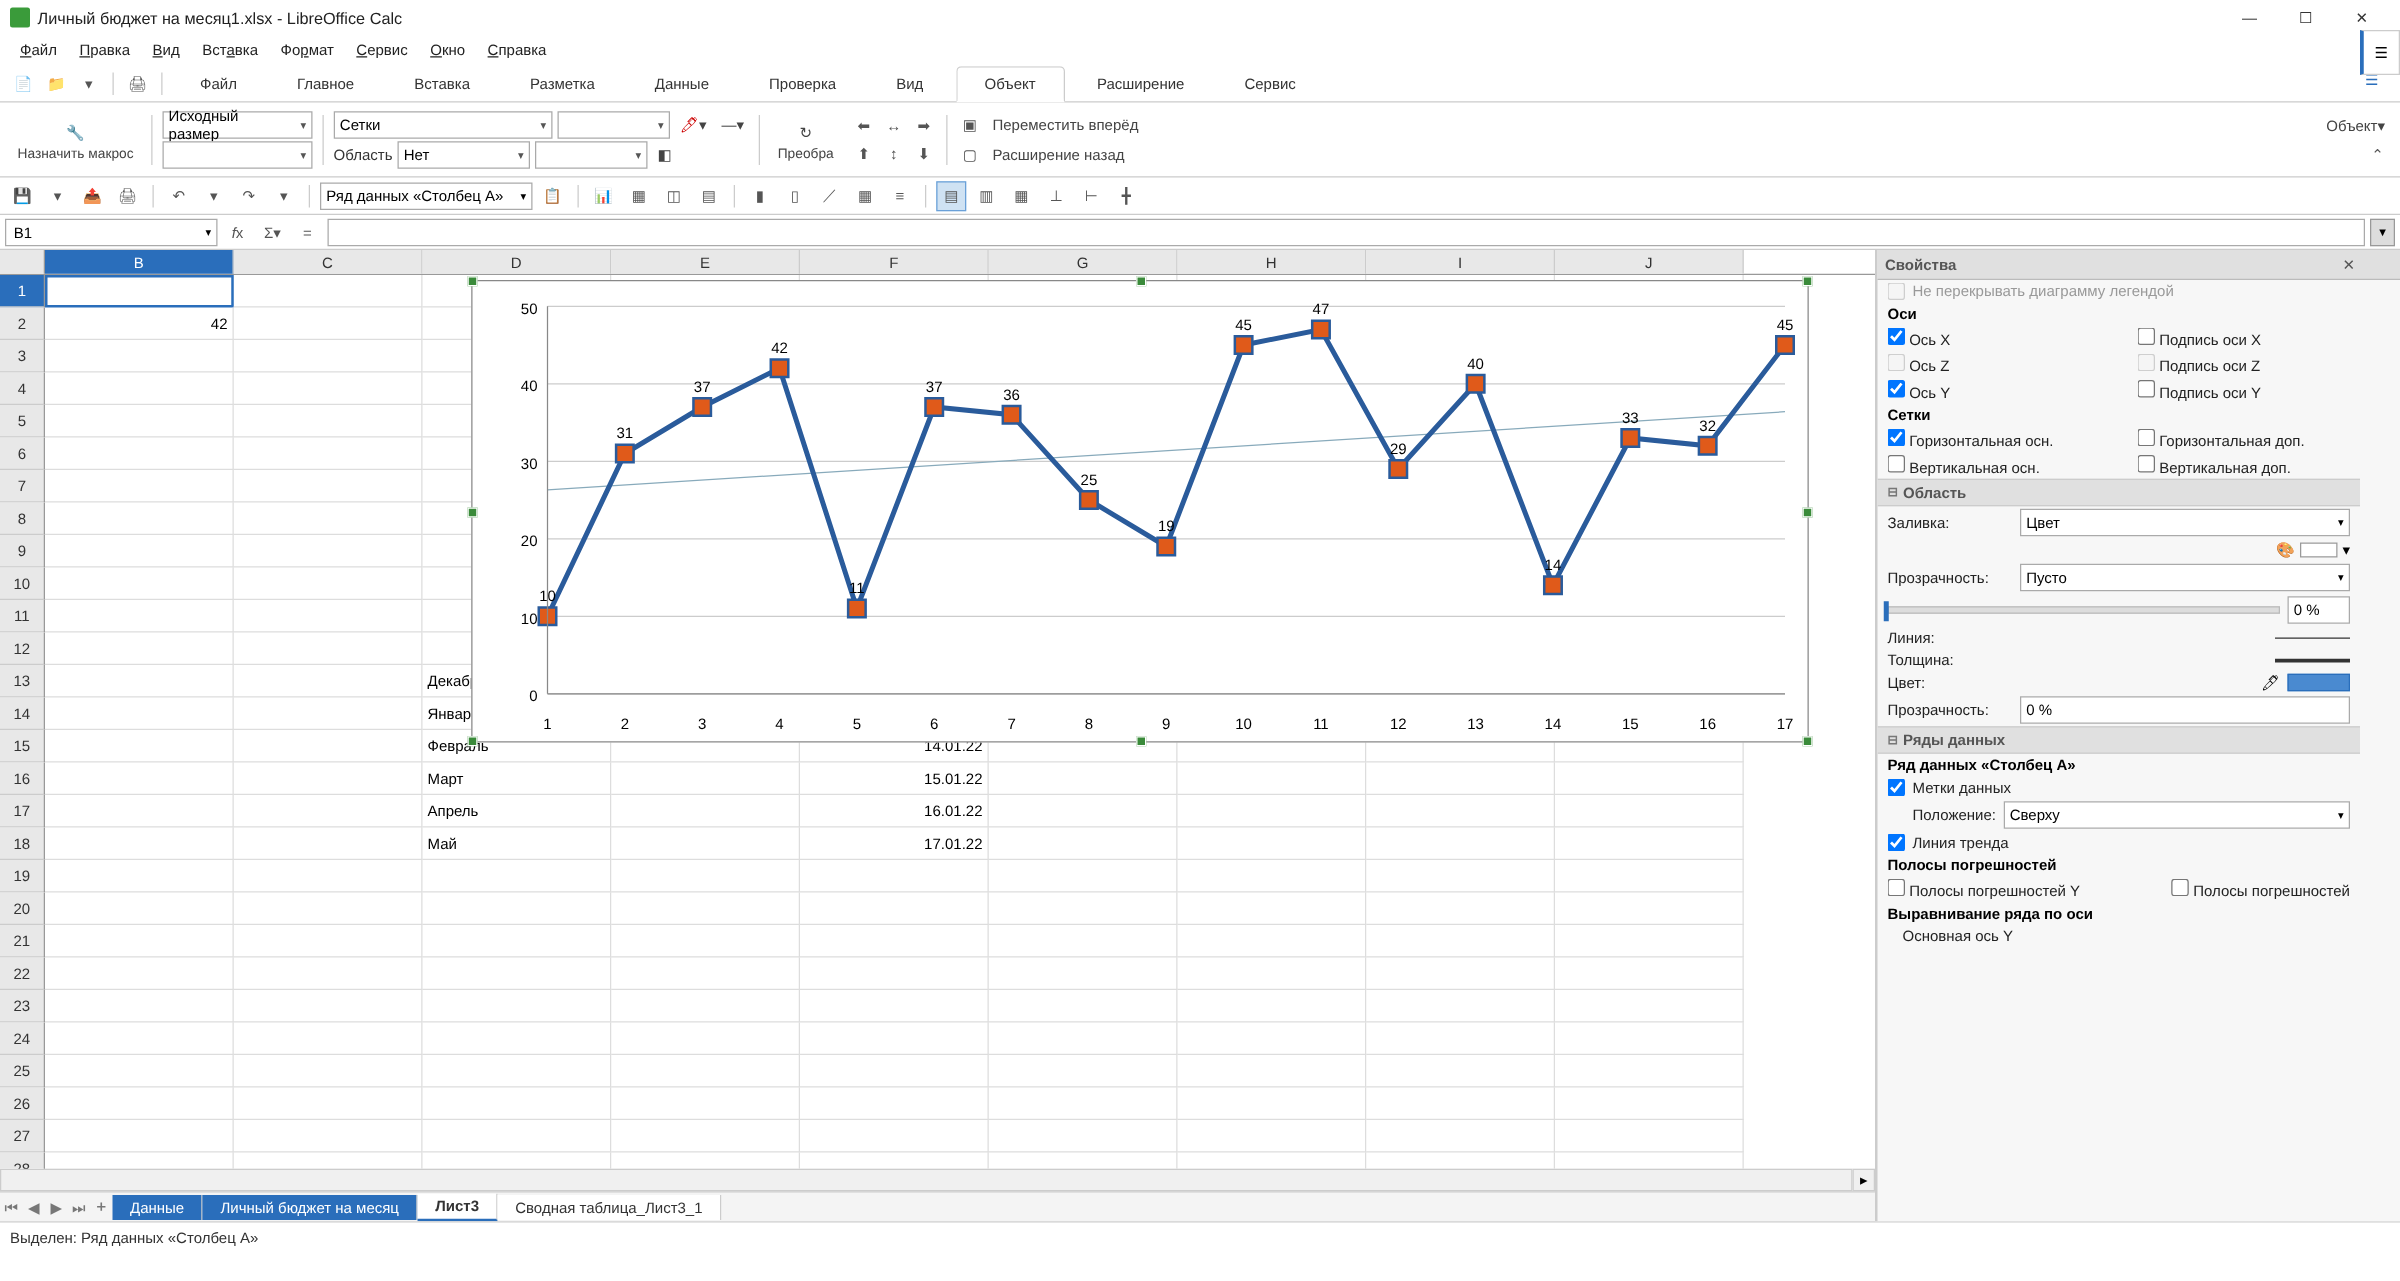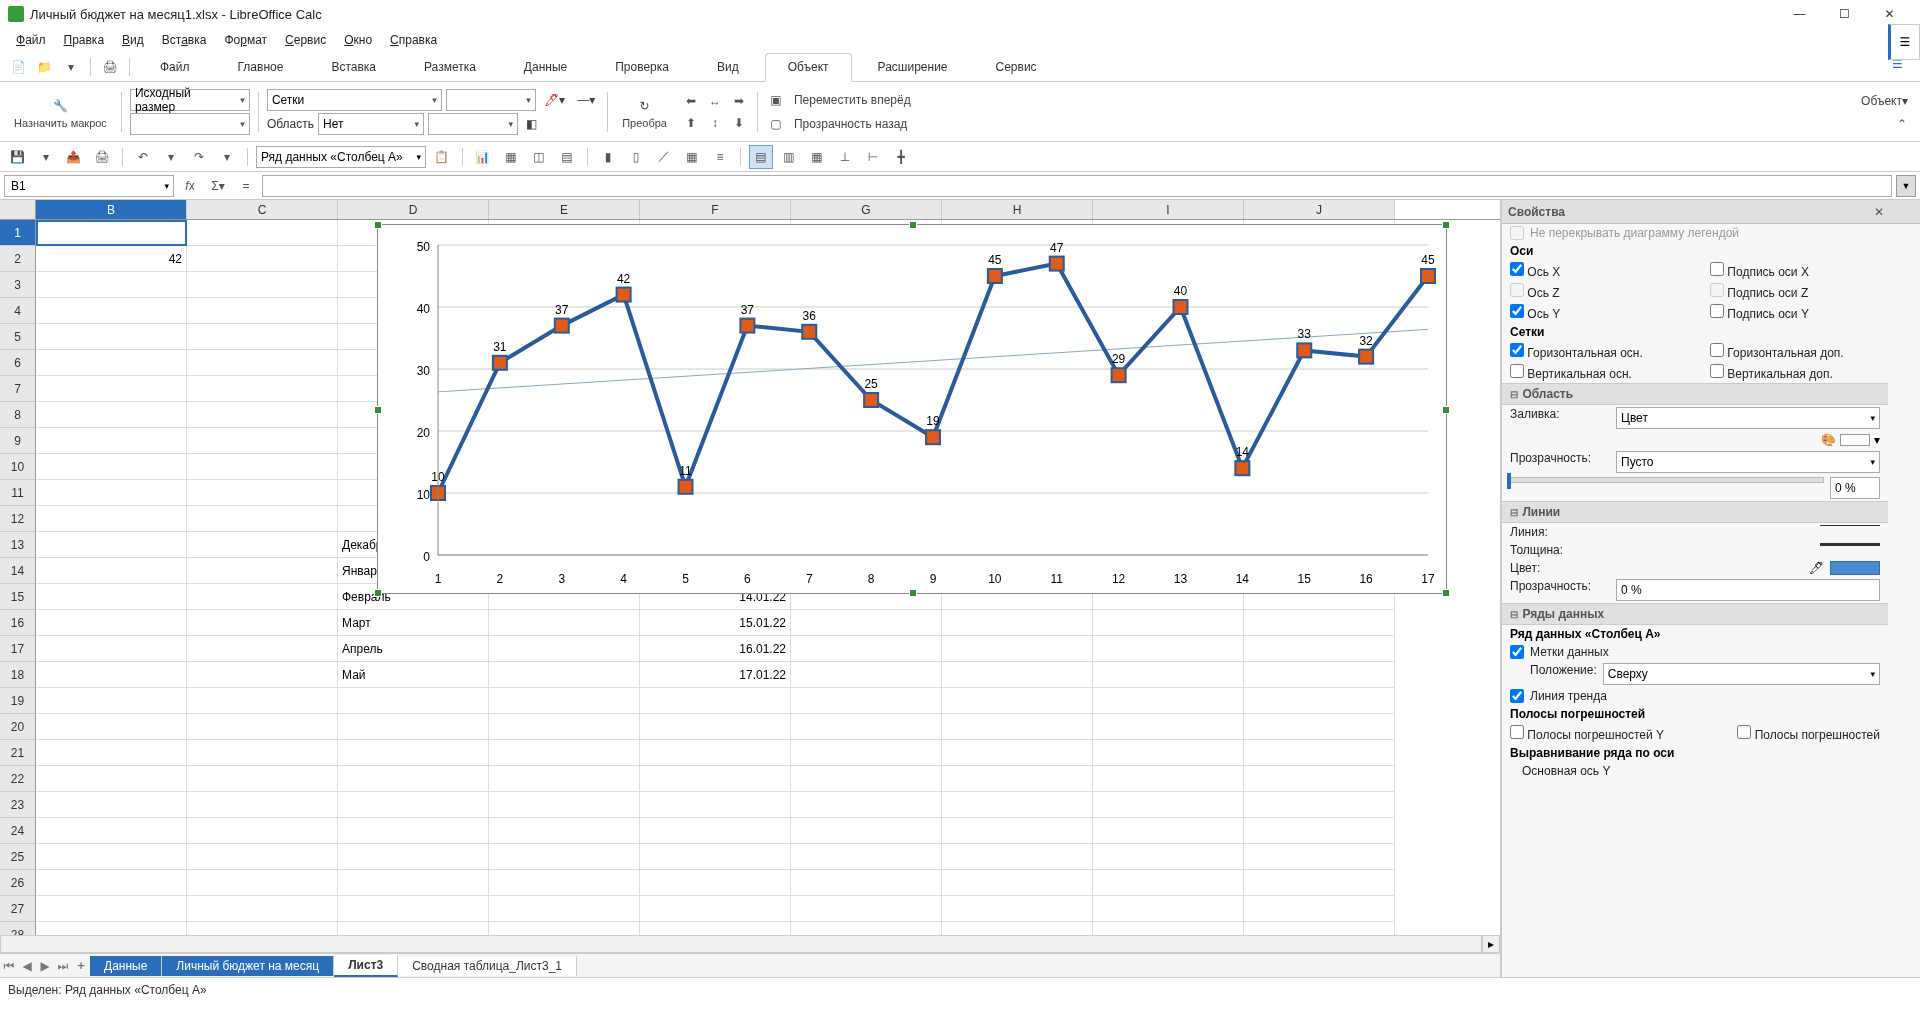--- a/index.html
+++ b/index.html
@@ -59,21 +59,21 @@
 .chart-obj { position: absolute; top: 4px; left: 377px; width: 1070px; height: 370px; background: #fff; border: 1px solid #888; }
 .chart-handle { position: absolute; width: 8px; height: 8px; background: #3a8b3a; border: 1px solid #fff; }
 .sidebar { width: 420px; border-left: 2px solid #ccc; display: flex; flex-direction: column; background: #f7f7f7; }
 .side-hdr { height: 24px; background: #e0e0e0; display: flex; align-items: center; padding: 0 6px; border-bottom: 1px solid #bbb; }
 .side-hdr .sh-title { flex: 1; font-weight: bold; color: #555; }
 .side-hdr .sh-close { width: 16px; color: #555; }
 .side-body { flex: 1; overflow-y: auto; position: relative; }
 .side-tabs { position: absolute; right: 0; top: 24px; width: 32px; }
 .side-tab { width: 32px; height: 36px; background: #e8e8e8; border: 1px solid #ccc; display: flex; align-items: center; justify-content: center; }
 .side-tab.active { background: #fff; border-left: 3px solid #2a6ebb; }
-.srow { display: flex; padding: 2px 8px; gap: 6px; }
+.srow { display: flex; align-items: center; padding: 2px 8px; gap: 6px; }
 .srow label { color: #222; }
 .schk { width: 14px; height: 14px; }
 .ssel { flex: 1; height: 22px; border: 1px solid #aaa; background: #fff; padding: 0 4px; display: flex; align-items: center; position: relative; }
 .ssel::after { content: "▾"; position: absolute; right: 4px; font-size: 9px; }
 .ssection { background: #e0e0e0; padding: 3px 8px; font-weight: bold; color: #555; display: flex; align-items: center; border-top: 1px solid #ccc; border-bottom: 1px solid #ccc; }
 .ssection::before { content: "⊟ "; color: #777; margin-right: 4px; font-size: 10px; }
 .sinput { height: 22px; border: 1px solid #aaa; background: #fff; padding: 0 4px; display: flex; align-items: center; }
 .slider { flex: 1; height: 6px; background: #ddd; border: 1px solid #bbb; position: relative; }
 .slider-thumb { position: absolute; left: -4px; top: -5px; width: 4px; height: 16px; background: #2a6ebb; }
 .line-sample { width: 60px; height: 3px; background: #333; }
@@ -178,21 +178,21 @@
     </div>
   </div>
   <div class="rvr"></div>
   <div class="rgroup">
     <div class="rrow">
       <div class="arrbtn">▣</div>
       <div class="rbtn">Переместить вперёд</div>
     </div>
     <div class="rrow">
       <div class="arrbtn">▢</div>
-      <div class="rbtn">Прозрачность назад</div>
+      <div class="rbtn">Расширение назад</div>
     </div>
   </div>
   <div class="right-ribbon">
     <div class="rbtn"><span>Объект</span> ▾</div>
     <div class="arrbtn">⌃</div>
   </div>
 </div>
 
 <div class="toolbar2">
   <div class="tb2btn">💾</div>
@@ -737,21 +737,20 @@
       <div class="srow">
           <label style="width:100px">Прозрачность:</label>
           <div class="ssel">Пусто</div>
         </div>
       <div class="srow">
           <div class="slider">
             <div class="slider-thumb"></div>
           </div>
           <div class="sinput" style="width:50px">0 %</div>
         </div>
-      <div class="ssection">Линии</div>
       <div class="srow">
           <label style="width:100px">Линия:</label>
           <div style="flex:1"></div>
           <div class="line-sample" style="height:1px"></div>
         </div>
       <div class="srow">
           <label style="width:100px">Толщина:</label>
           <div style="flex:1"></div>
           <div class="line-sample"></div>
         </div>

